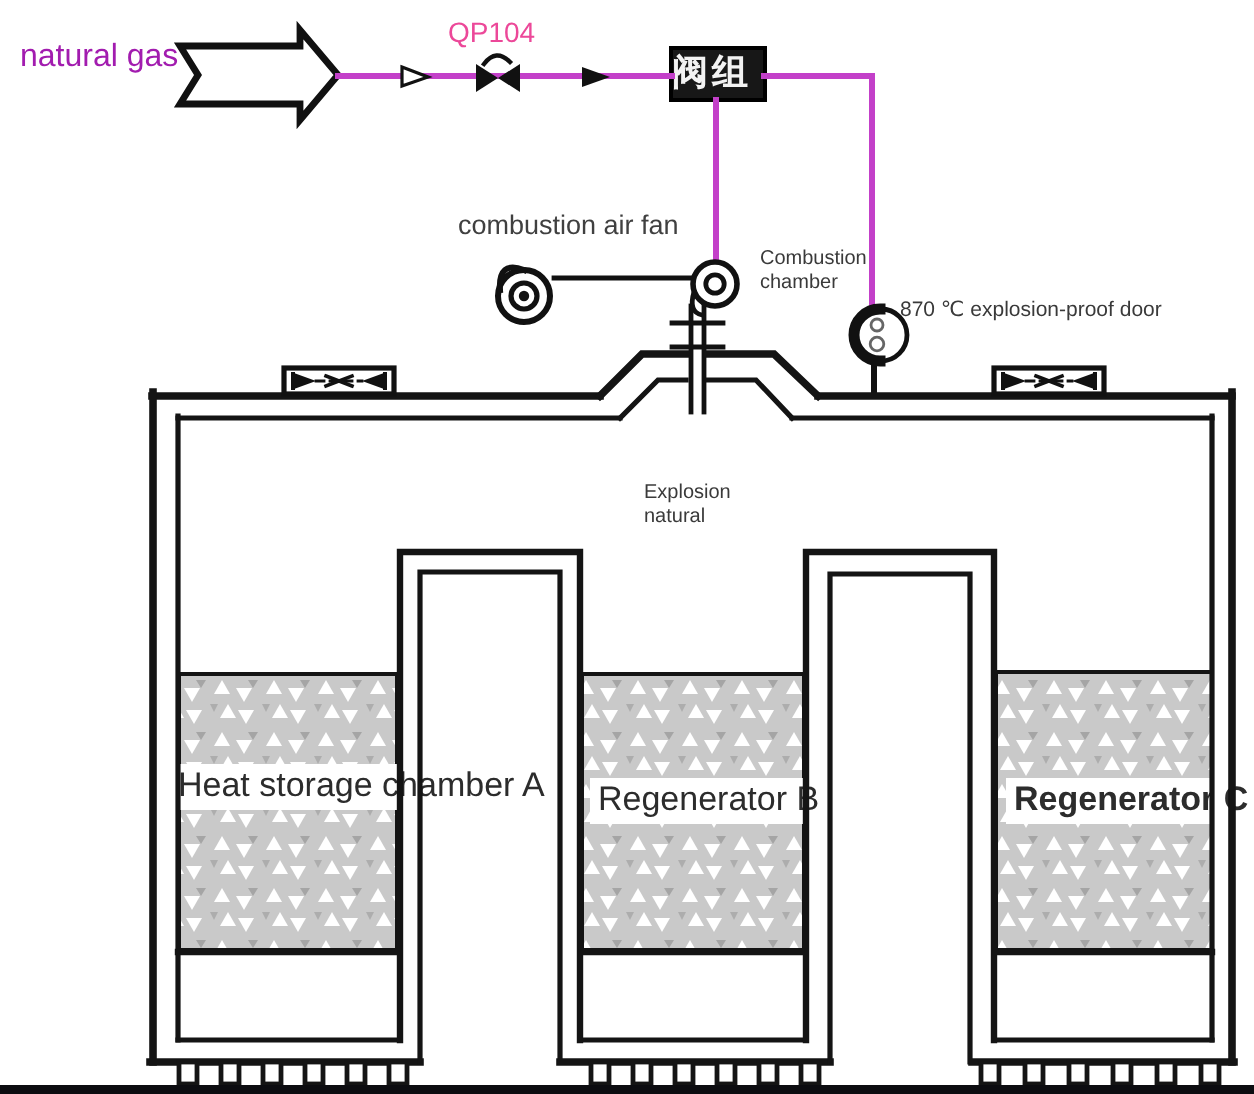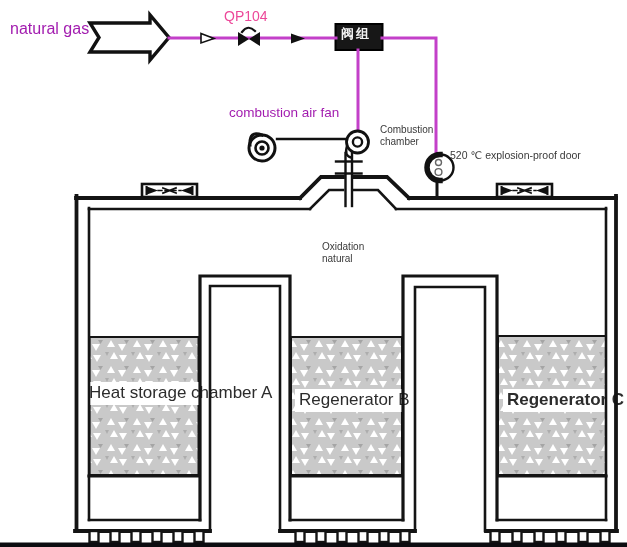--- a/index.html
+++ b/index.html
@@ -3,33 +3,33 @@
 <meta charset="utf-8">
 <style>
   html,body{margin:0;padding:0;background:#ffffff;}
   .stage{
     position:relative;width:627px;height:547px;background:#ffffff;
     overflow:hidden;font-family:"Liberation Sans","DejaVu Sans",sans-serif;
   }
   .layer{position:absolute;left:0;top:0;width:627px;height:547px;}
   .layer.top{z-index:3;pointer-events:none;}
   .layer.under{z-index:1;}
-  .lbl{position:absolute;z-index:2;white-space:nowrap;color:#a21caf;line-height:1.1;}
+  .lbl{position:absolute;z-index:2;white-space:nowrap;color:#404040;line-height:1.1;}
   .lbl-natural-gas{left:10px;top:20px;font-size:16px;color:#a21caf;}
   .lbl-qp104{left:224px;top:9px;font-size:14px;color:#ec4899;}
   .lbl-air-fan{left:229px;top:106px;font-size:13.5px;}
   .lbl-enhancer{left:380px;top:124px;font-size:10px;color:#3a3a3a;line-height:11.5px;}
   .lbl-expl-door{left:139px;top:156px;font-size:16.5px;}
   .lbl-870{left:450px;top:150px;font-size:10.5px;color:#3a3a3a;}
   .lbl-oxidation{left:322px;top:241px;font-size:10px;color:#3a3a3a;line-height:12px;}
   .lbl-chamber{font-size:17px;color:#2c2c2c;background:#ffffff;padding:2px 4px;}
   .lbl-chamber-a{left:85px;top:382px;}
   .lbl-chamber-b{left:295px;top:389px;}
   .lbl-chamber-c{left:503px;top:389px;font-weight:bold;}
-  .lbl-valve-box{left:336px;top:27px;width:40px;text-align:center;font-size:13px;
+  .lbl-valve-box{left:336px;top:27px;width:40px;text-align:center;font-size:18px;
     color:#f2f2f2;letter-spacing:2px;font-weight:bold;}
   .two-line span{display:block;}
 </style>
 </head>
 <body>
 
 <div class="stage">
 
   <svg class="layer under" viewBox="0 0 627 547">
     <defs>
@@ -50,23 +50,23 @@
   </svg>
 
   <div class="lbl lbl-natural-gas">natural gas</div>
   <div class="lbl lbl-qp104">QP104</div>
   <div class="lbl lbl-valve-box">阀组</div>
   <div class="lbl lbl-air-fan">combustion air fan</div>
   <div class="lbl lbl-enhancer two-line">
     <span>Combustion</span>
     <span>chamber</span>
   </div>
-  <div class="lbl lbl-870">520 ℃ explosion-proof door</div>
+  <div class="lbl lbl-870">870 ℃ explosion-proof door</div>
   <div class="lbl lbl-oxidation two-line">
-    <span>Oxidation</span>
+    <span>Explosion</span>
     <span>natural</span>
   </div>
   <div class="lbl lbl-chamber lbl-chamber-a">Heat storage chamber A</div>
   <div class="lbl lbl-chamber lbl-chamber-b">Regenerator B</div>
   <div class="lbl lbl-chamber lbl-chamber-c">Regenerator C</div>
 
   <svg class="layer top" viewBox="0 0 627 547" stroke-linecap="square" fill="none">
 
     <polygon points="90,23 150,23 150,15 169,37.5 150,60 150,52 90,52 99,37.5" fill="#ffffff" stroke="#111111" stroke-width="3.4"></polygon>
 

